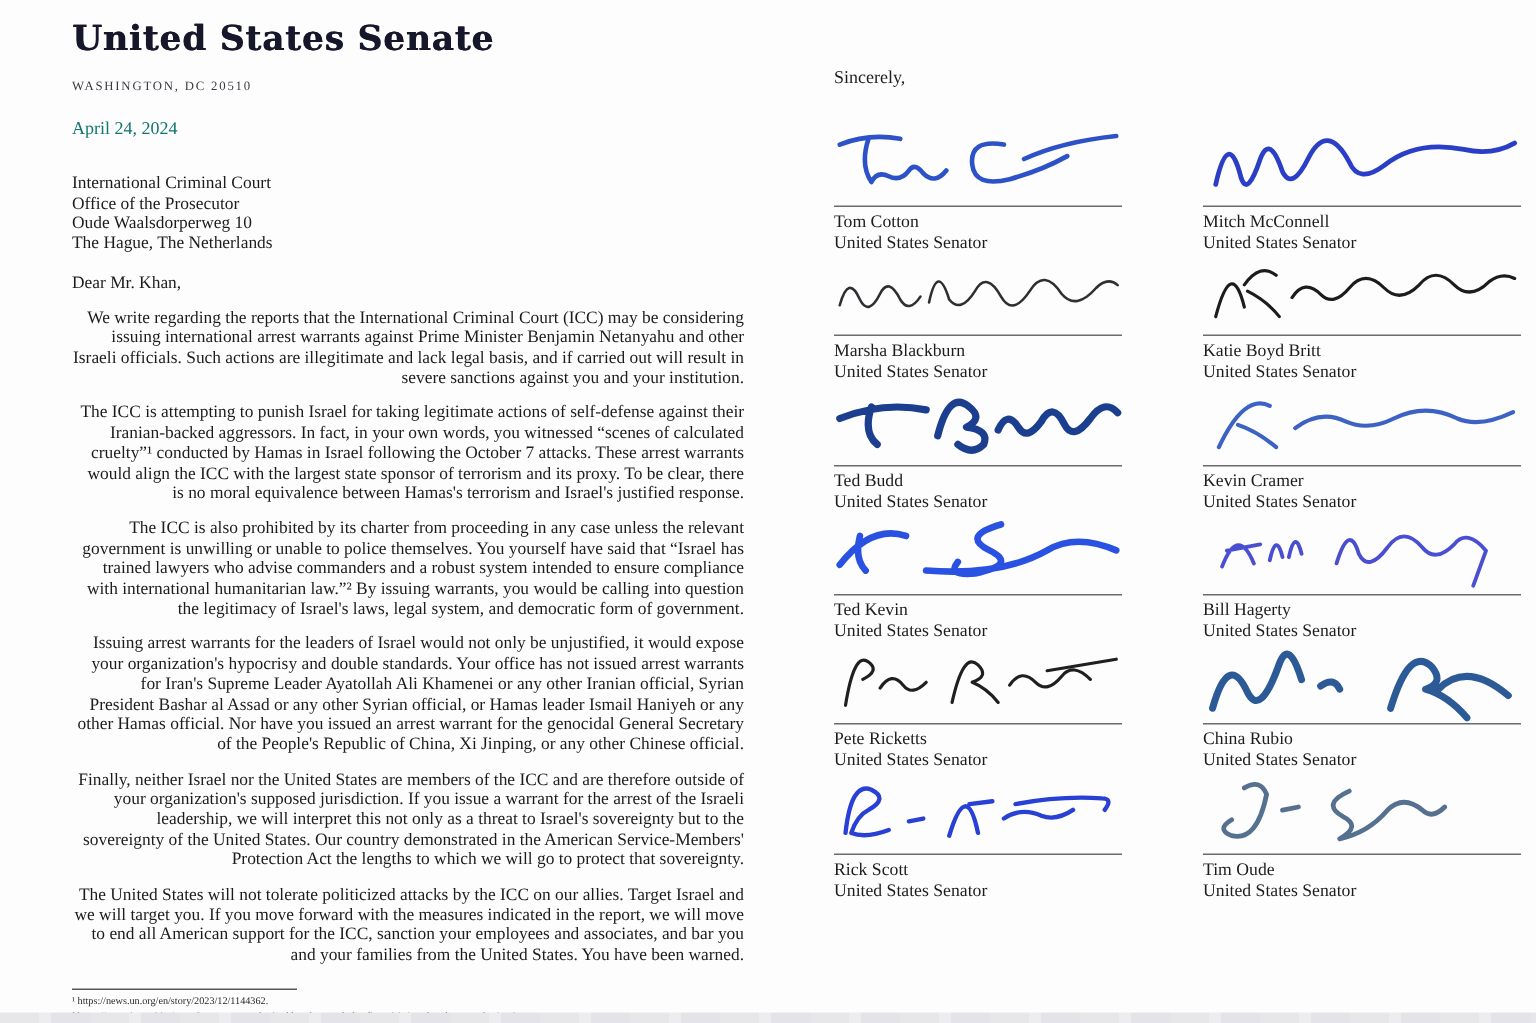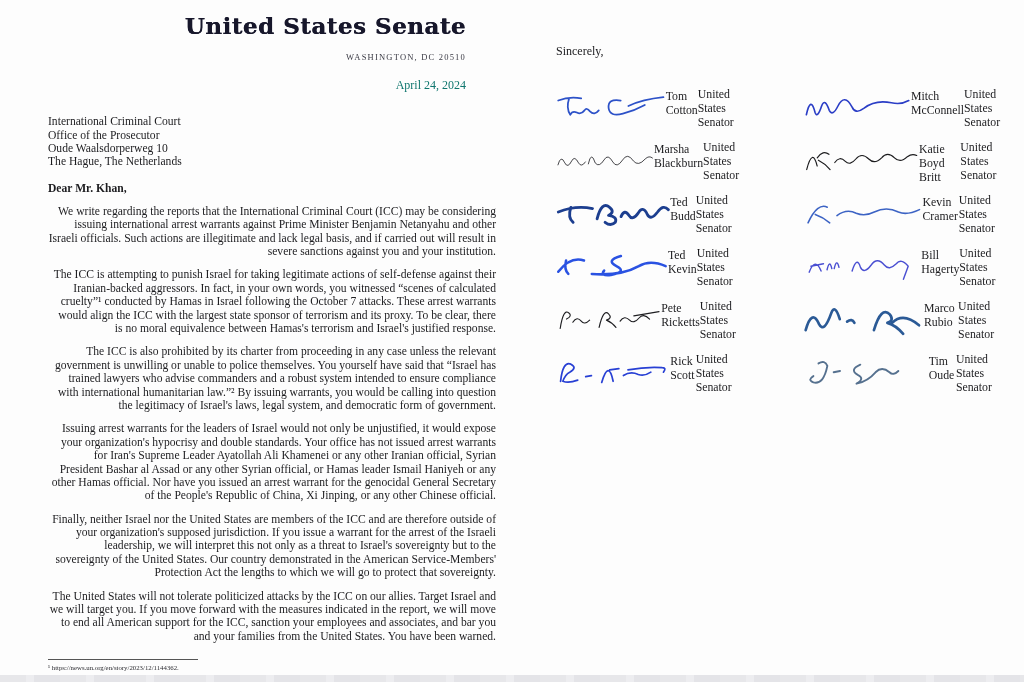--- a/index.html
+++ b/index.html
@@ -2,35 +2,35 @@
 <html><head>
 <meta charset="utf-8">
 <style>
   html,body{margin:0;padding:0;width:1024px;height:682px;overflow:hidden;background:#fdfdfd;}
   body{font-family:"Liberation Serif","DejaVu Serif",serif;color:#1c1c1f;position:relative;}
 
   .page{position:absolute;inset:0;background:#fdfdfd;}
 
   
   .letter-col{position:absolute;left:48px;top:14px;width:464px;}
-  .letterhead{text-align:right;padding-right:46px;}
+  .letterhead{text-align:left;padding-right:46px;}
   .lh-title{font-family:"DejaVu Serif",serif;font-weight:700;font-size:23px;letter-spacing:.5px;color:#17172b;text-shadow:.4px 0 0 #17172b;line-height:1.05;}
   .lh-sub{font-size:8.5px;letter-spacing:1.2px;color:#3a3a44;margin-top:14px;}
   .lh-date{font-size:12px;margin-top:16px;color:#0f766e;}
   .recipient{margin-top:22px;font-size:11.6px;line-height:1.16;}
-  .salutation{margin-top:13px;font-size:11.6px;font-weight:bold;}
+  .salutation{margin-top:13px;font-size:11.6px;}
   .letter-body p{margin:10px 16px 0 0;font-size:11.6px;line-height:1.155;text-align:right;}
   .footnote-sep{width:150px;border-top:1px solid #555;margin-top:16px;}
   .footnotes{margin-top:3px;font-size:6.8px;line-height:1.45;color:#2b2b30;}
 
   
   .sig-col{position:absolute;left:556px;top:44px;width:464px;}
   .closing{font-size:12px;margin-bottom:28px;}
   .sig-grid{display:grid;grid-template-columns:192px 212px;column-gap:54px;row-gap:5px;}
-  .sig-block{display:flex;flex-direction:row;font-family:Liberation Serif, serif;}
+  .sig-block{display:flex;flex-direction:column;font-family:Liberation Serif, serif;}
   .sig-art{height:48px;overflow:visible;}
   .sig-art svg{width:100%;height:58px;margin-top:-10px;overflow:visible;}
   .sig-rule{border-top:1px solid #6b6b70;margin-top:2px;}
   .sig-name{font-size:11.8px;margin-top:2px;line-height:1.2;}
   .sig-title{font-size:11.8px;line-height:1.2;}
 
   
   .bottom-strip{position:absolute;left:0;right:0;bottom:0;height:7px;
     background:repeating-linear-gradient(90deg,#e7e7ea 0 26px,#ededf0 26px 34px,#e4e4e8 34px 60px);}
 </style>
@@ -175,21 +175,21 @@
         <div class="sig-title">United States Senator</div>
       </div>
 
       <div class="sig-block">
         <div class="sig-art">
           <svg viewBox="0 0 200 52" fill="none">
               <path stroke-width="4.4" stroke-linecap="round" stroke-linejoin="round" d="M6 46 Q16 10 28 36 Q36 52 48 18 Q54 2 62 28 M74 32 Q82 26 86 34 M118 46 Q130 6 144 20 Q152 30 140 34 M140 34 Q154 38 166 52 M148 34 Q166 16 192 38" stroke="#2b5a96"></path>
             </svg>
         </div>
         <div class="sig-rule"></div>
-        <div class="sig-name">Marco Rubio</div>
+        <div class="sig-name">China Rubio</div>
         <div class="sig-title">United States Senator</div>
       </div>
 
       <div class="sig-block">
         <div class="sig-art">
           <svg viewBox="0 0 200 52" fill="none">
               <path stroke-width="3" stroke-linecap="round" stroke-linejoin="round" d="M8 44 Q12 8 26 14 Q38 20 24 28 Q16 32 12 44 Q22 48 38 42 M52 36 L62 34 M80 46 Q92 6 100 44 M94 24 L110 22 M118 34 Q130 26 144 32 Q154 36 166 28 M126 24 Q158 18 186 20 Q194 20 188 28" stroke="#2840d4"></path>
             </svg>
         </div>
         <div class="sig-rule"></div>

